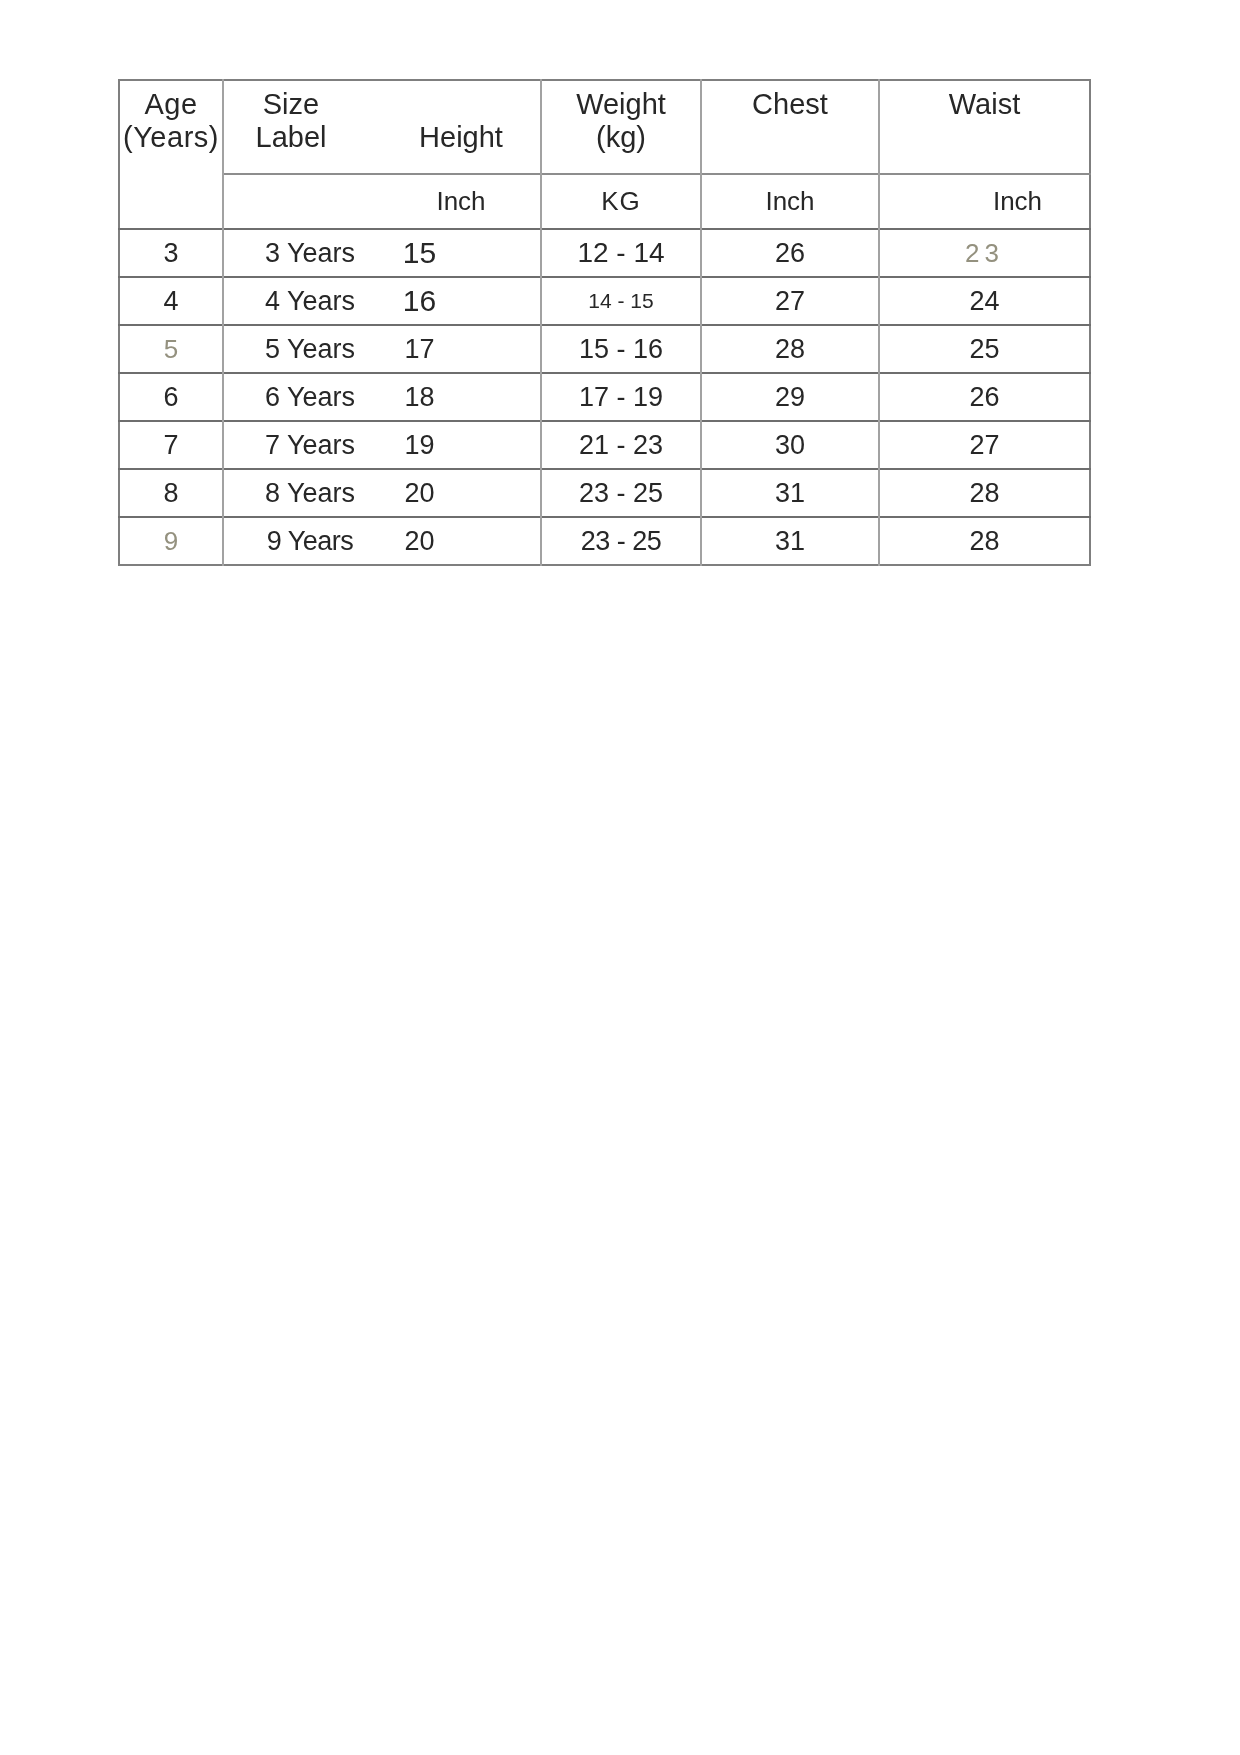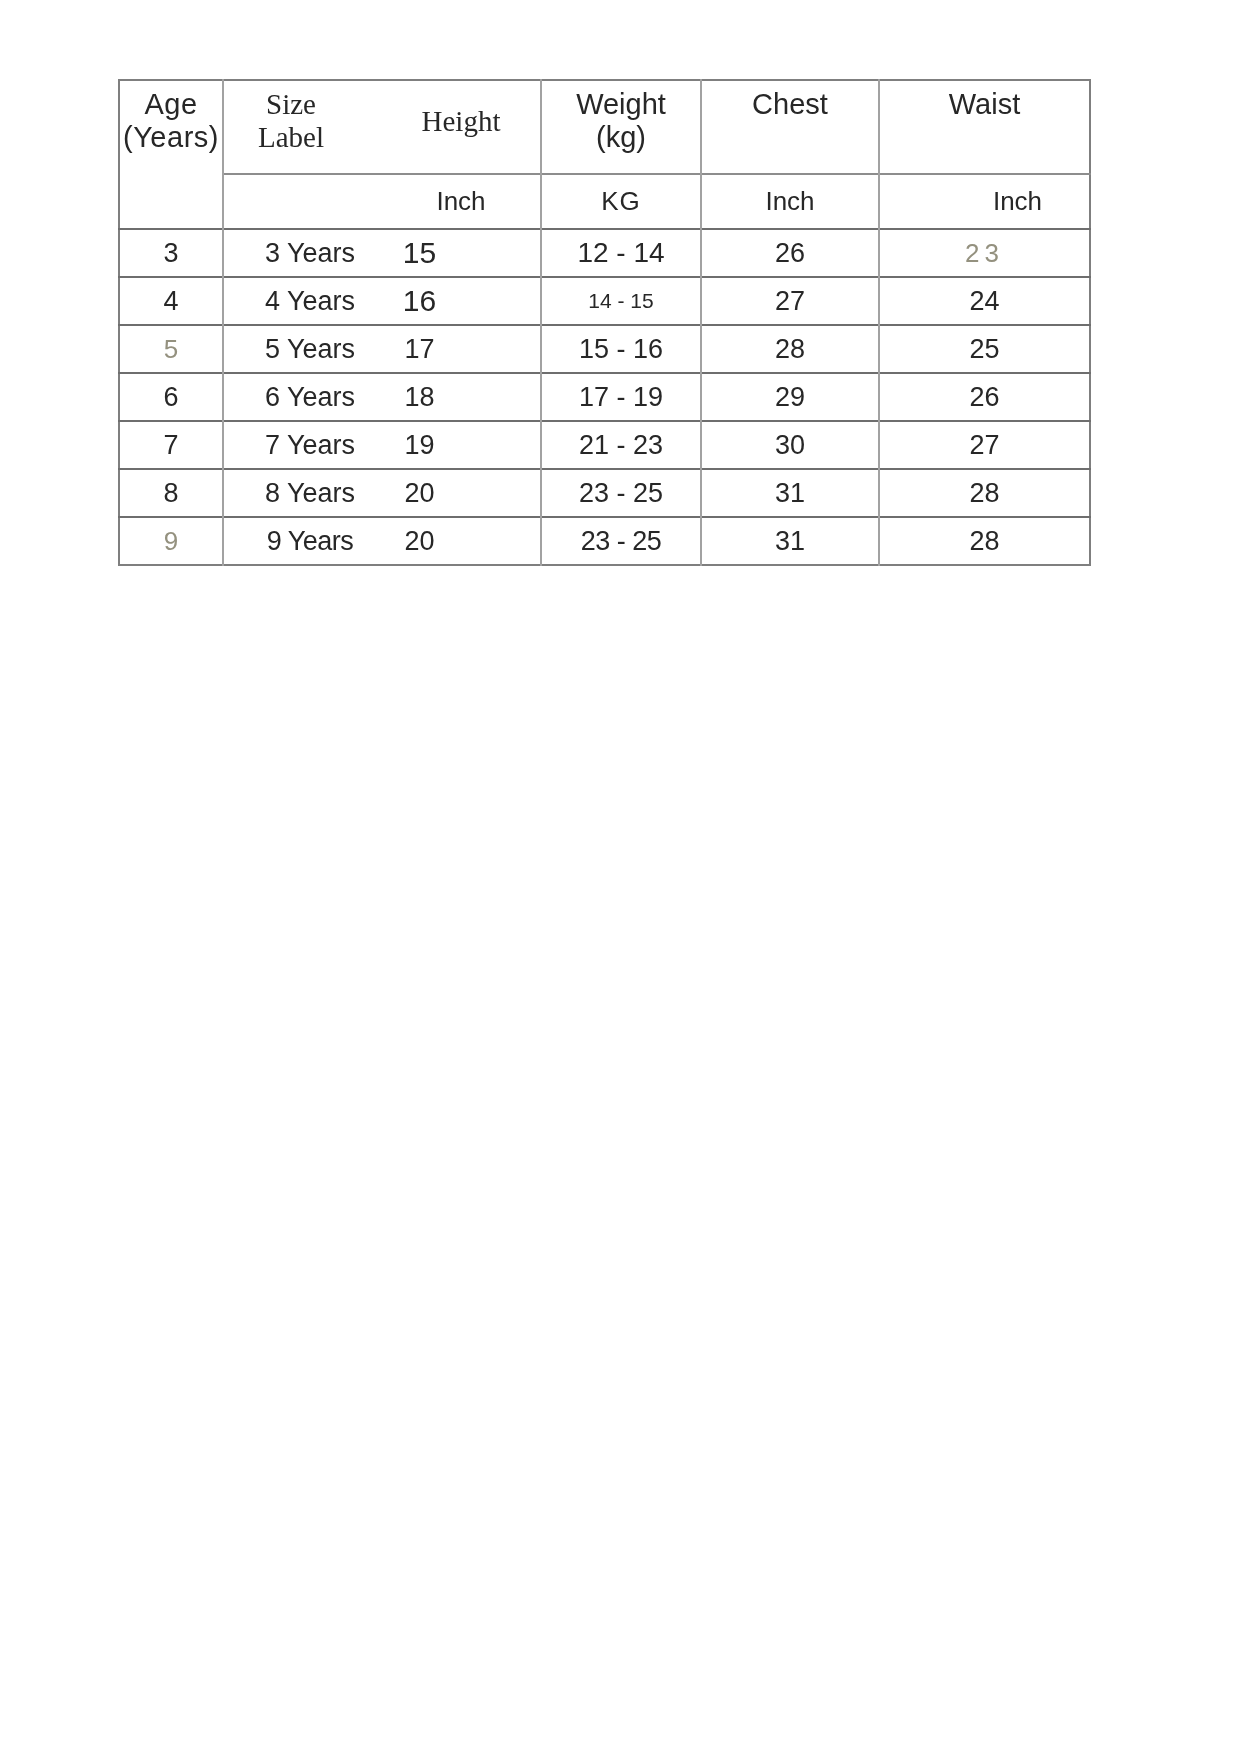--- a/index.html
+++ b/index.html
@@ -52,21 +52,21 @@
 
   
   thead tr:nth-child(1) th{
     vertical-align:top;
     padding-top:7px;
     font-size:29px;
     line-height:33px;
   }
   th .line{display:block;}
   th.c-age .line{letter-spacing:0.5px;}
-  th.c-merged .hdr-wrap{display:flex;align-items:center;width:100%;font-family:Liberation Serif, serif;}
+  th.c-merged .hdr-wrap{display:flex;align-items:flex-end;width:100%;}
   th.c-merged .size-label-block{display:block;width:50%;}
   th.c-merged .size-label-block .line{display:block;width:110px;margin-left:12px;text-align:center;}
   th.c-merged .height-block{display:block;width:50%;text-align:center;}
 
   
   thead tr:nth-child(2) th{font-size:26px;vertical-align:middle;}
   th.u-height{text-align:right;}
   th.u-height .right-half{display:inline-block;width:50%;text-align:center;}
   th.u-weight{font-size:24px;letter-spacing:1px;}
   th.u-waist{font-size:27px;padding-left:66px;}

